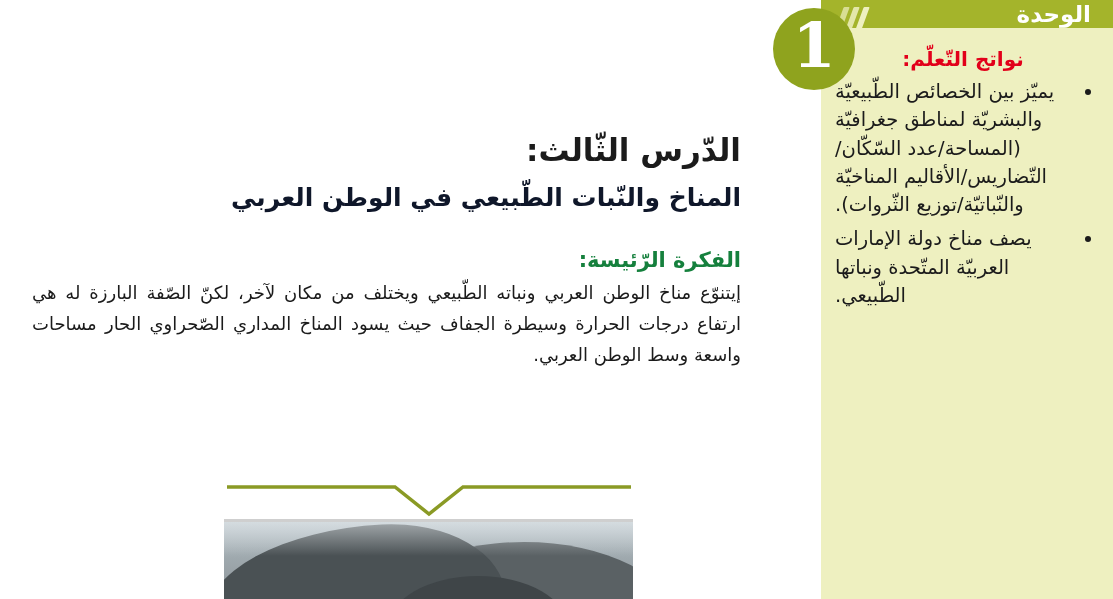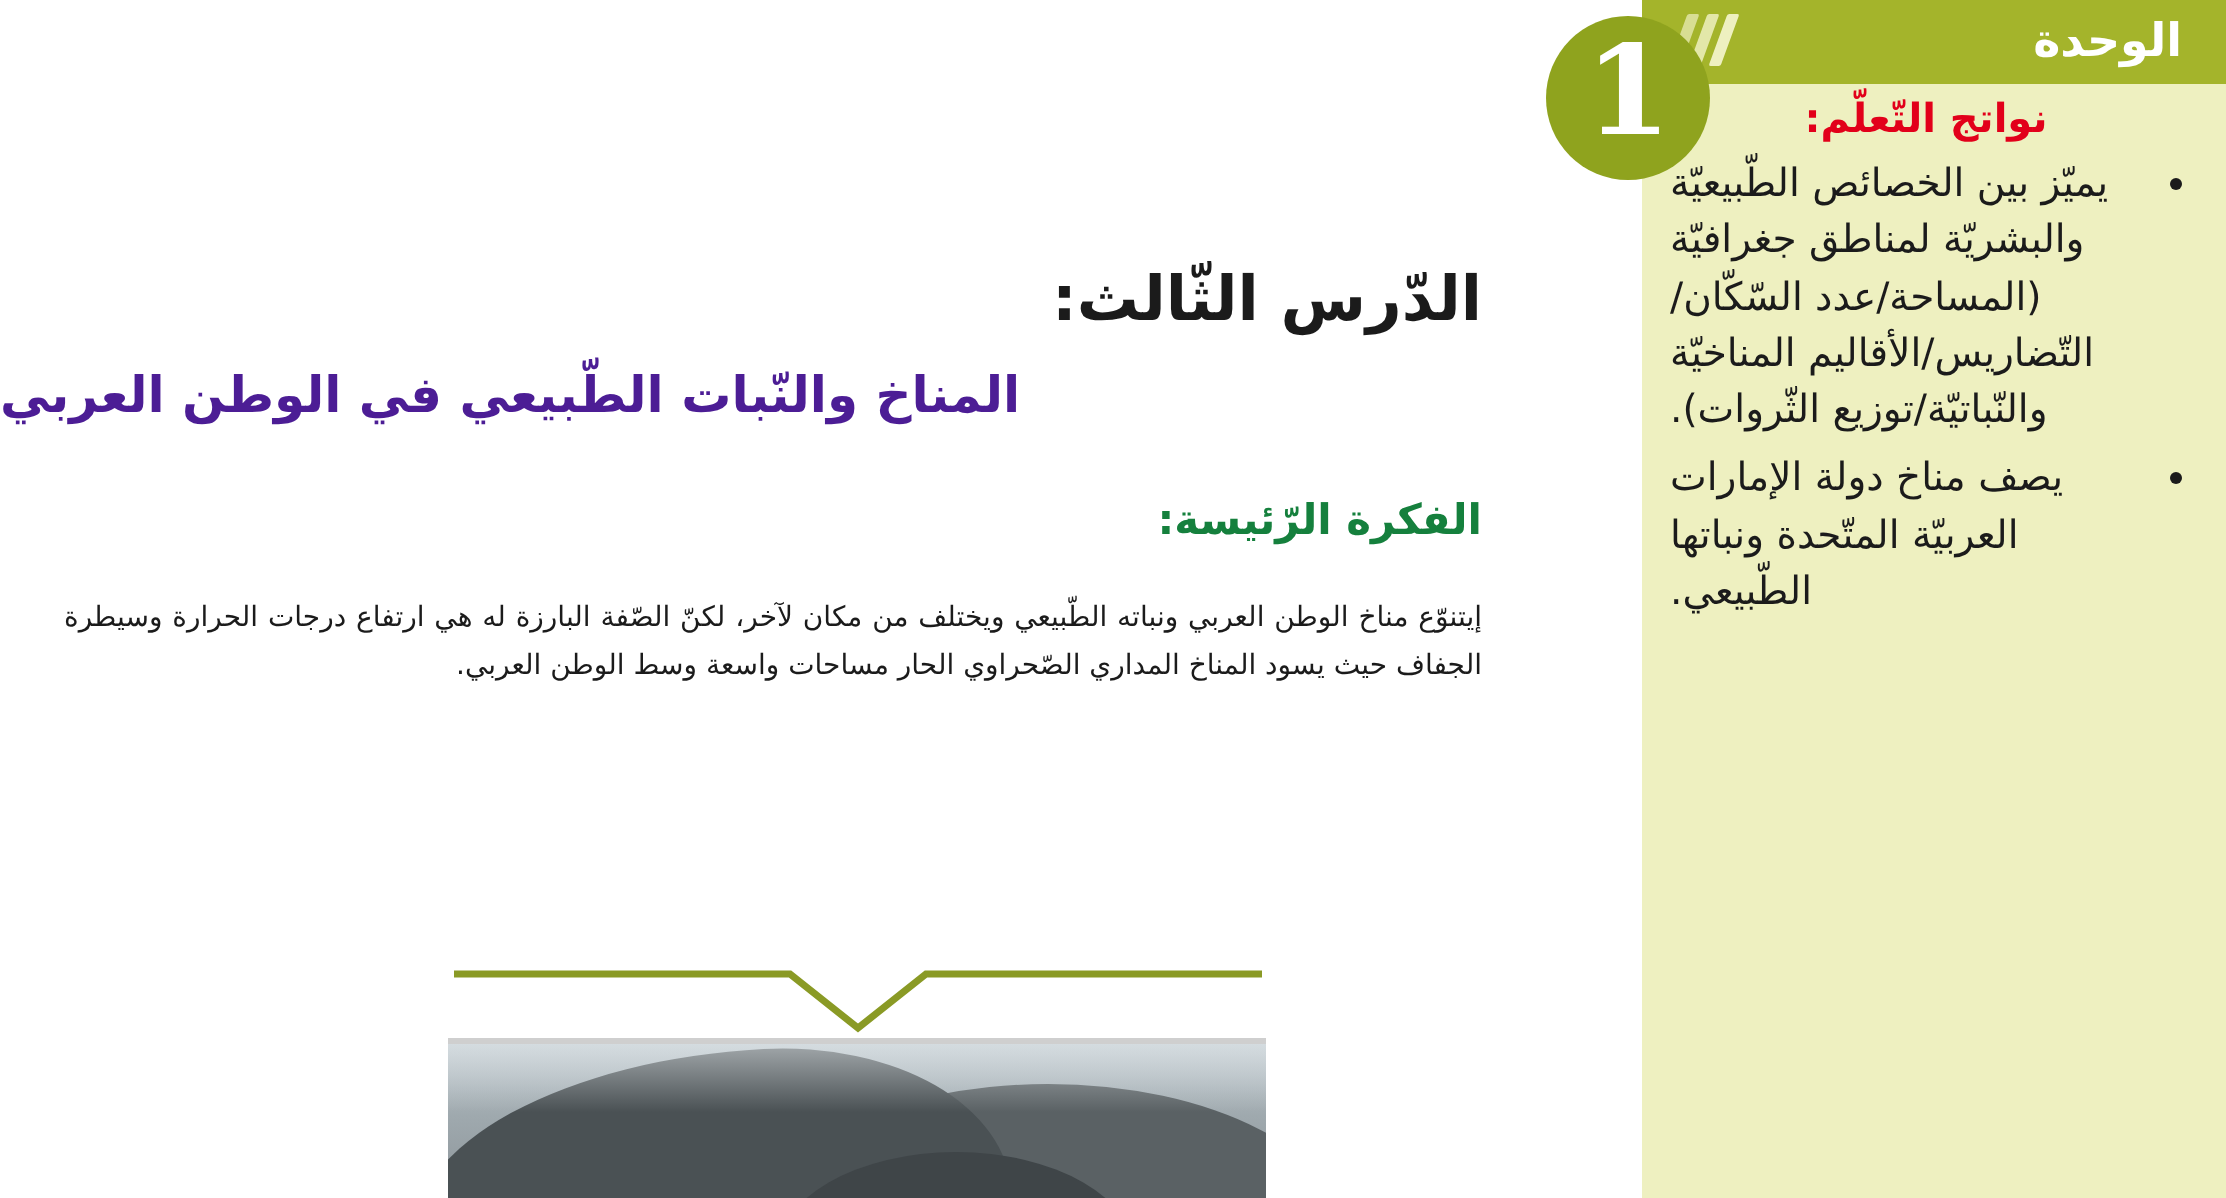--- a/index.html
+++ b/index.html
@@ -23,21 +23,21 @@
     width: 292px;
     height: 599px;
     background: #eef0c0;
     box-sizing: border-box;
   }
   .unit-banner {
     position: absolute;
     top: 0;
     right: 0;
     width: 292px;
-    height: 42px;
+    height: 28px;
     background: #a4b42b;
     display: flex;
     align-items: center;
     justify-content: flex-start;
     box-sizing: border-box;
   }
   .unit-banner .unit-label {
     color: #ffffff;
     font-size: 23px;
     font-weight: bold;
@@ -144,41 +144,41 @@
     color: #1b1b1b;
     font-size: 31px;
     font-weight: bold;
     line-height: 1.2;
     direction: rtl;
     text-align: right;
   }
   .lesson-subtitle {
     margin: 14px 0 0 0;
     padding-right: 40px;
-    color: #4c1d95;
+    color: #0f172a;
     font-size: 25px;
     font-weight: bold;
     direction: rtl;
-    text-align: left;
+    text-align: right;
   }
   .main-idea-title {
     margin: 36px 0 0 0;
     padding-right: 40px;
     color: #15803d;
     font-size: 21px;
     font-weight: bold;
     direction: rtl;
     text-align: right;
   }
   .main-idea-body {
-    margin: 25px 0 0 0;
+    margin: 6px 0 0 0;
     padding-right: 40px;
     padding-left: 32px;
     color: #1b1b1b;
-    font-size: 14px;
+    font-size: 18px;
     line-height: 1.72;
     text-align: justify;
     text-align-last: right;
     direction: rtl;
   }
 
   
   .bracket-wrap {
     position: absolute;
     top: 484px;

